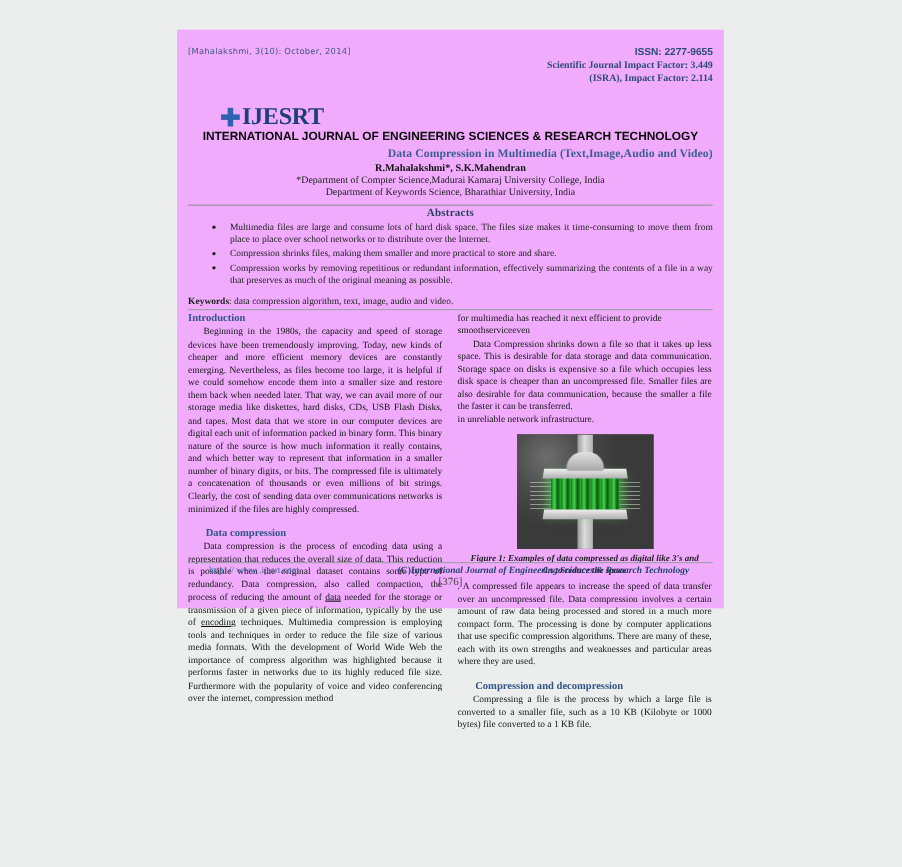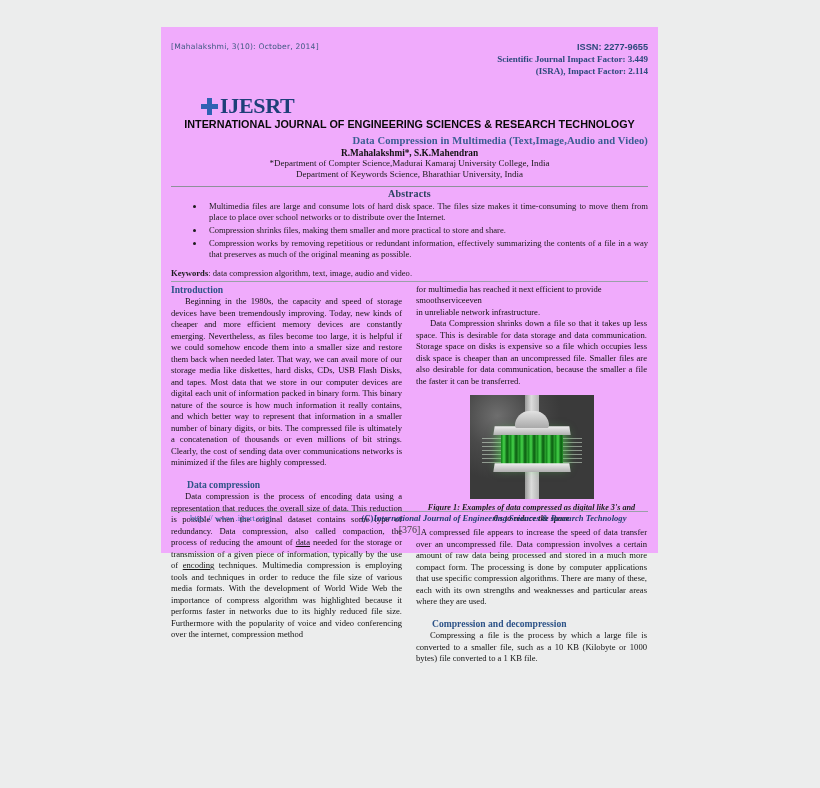--- a/index.html
+++ b/index.html
@@ -347,22 +347,22 @@
         <p class="para"><span>Data compression is the process of encoding data using a representation that reduces the overall size of data. This reduction is possible when the original dataset contains some type of redundancy. Data compression, also called compaction, the process of reducing the amount of </span><u class="u">data</u><span> needed for the storage or transmission of a given piece of information, typically by the use of </span><u class="u">encoding</u><span> techniques. Multimedia compression is employing tools and techniques in order to reduce the file size of various media formats. With the development of World Wide Web the importance of compress algorithm was highlighted because it performs faster in networks due to its highly reduced file size. Furthermore with the popularity of voice and video conferencing over the internet, compression method</span></p>
       </div>
 
       <div class="col">
         <p class="para noindent">for multimedia has reached it next efficient to provide</p>
         <div class="smooth-line">
           <span>smooth</span>
           <span>service</span>
           <span>even</span>
         </div>
+        <p class="para">Data Compression shrinks down a file so that it takes up less space. This is desirable for data storage and data communication. Storage space on disks is expensive so a file which occupies less disk space is cheaper than an  uncompressed file. Smaller files are also desirable for data communication, because the smaller a file the faster it can be transferred.</p>
         <p class="para noindent">in unreliable network infrastructure.</p>
-        <p class="para">Data Compression shrinks down a file so that it takes up less space. This is desirable for data storage and data communication. Storage space on disks is expensive so a file which occupies less disk space is cheaper than an  uncompressed file. Smaller files are also desirable for data communication, because the smaller a file the faster it can be transferred.</p>
 
         <div class="figure-block">
           <div class="fig-img">
             <span class="shaft"></span>
             <span class="rays"></span>
             <span class="green"></span>
             <span class="plate top"></span>
             <span class="plate bot"></span>
             <span class="head"></span>
           </div>

